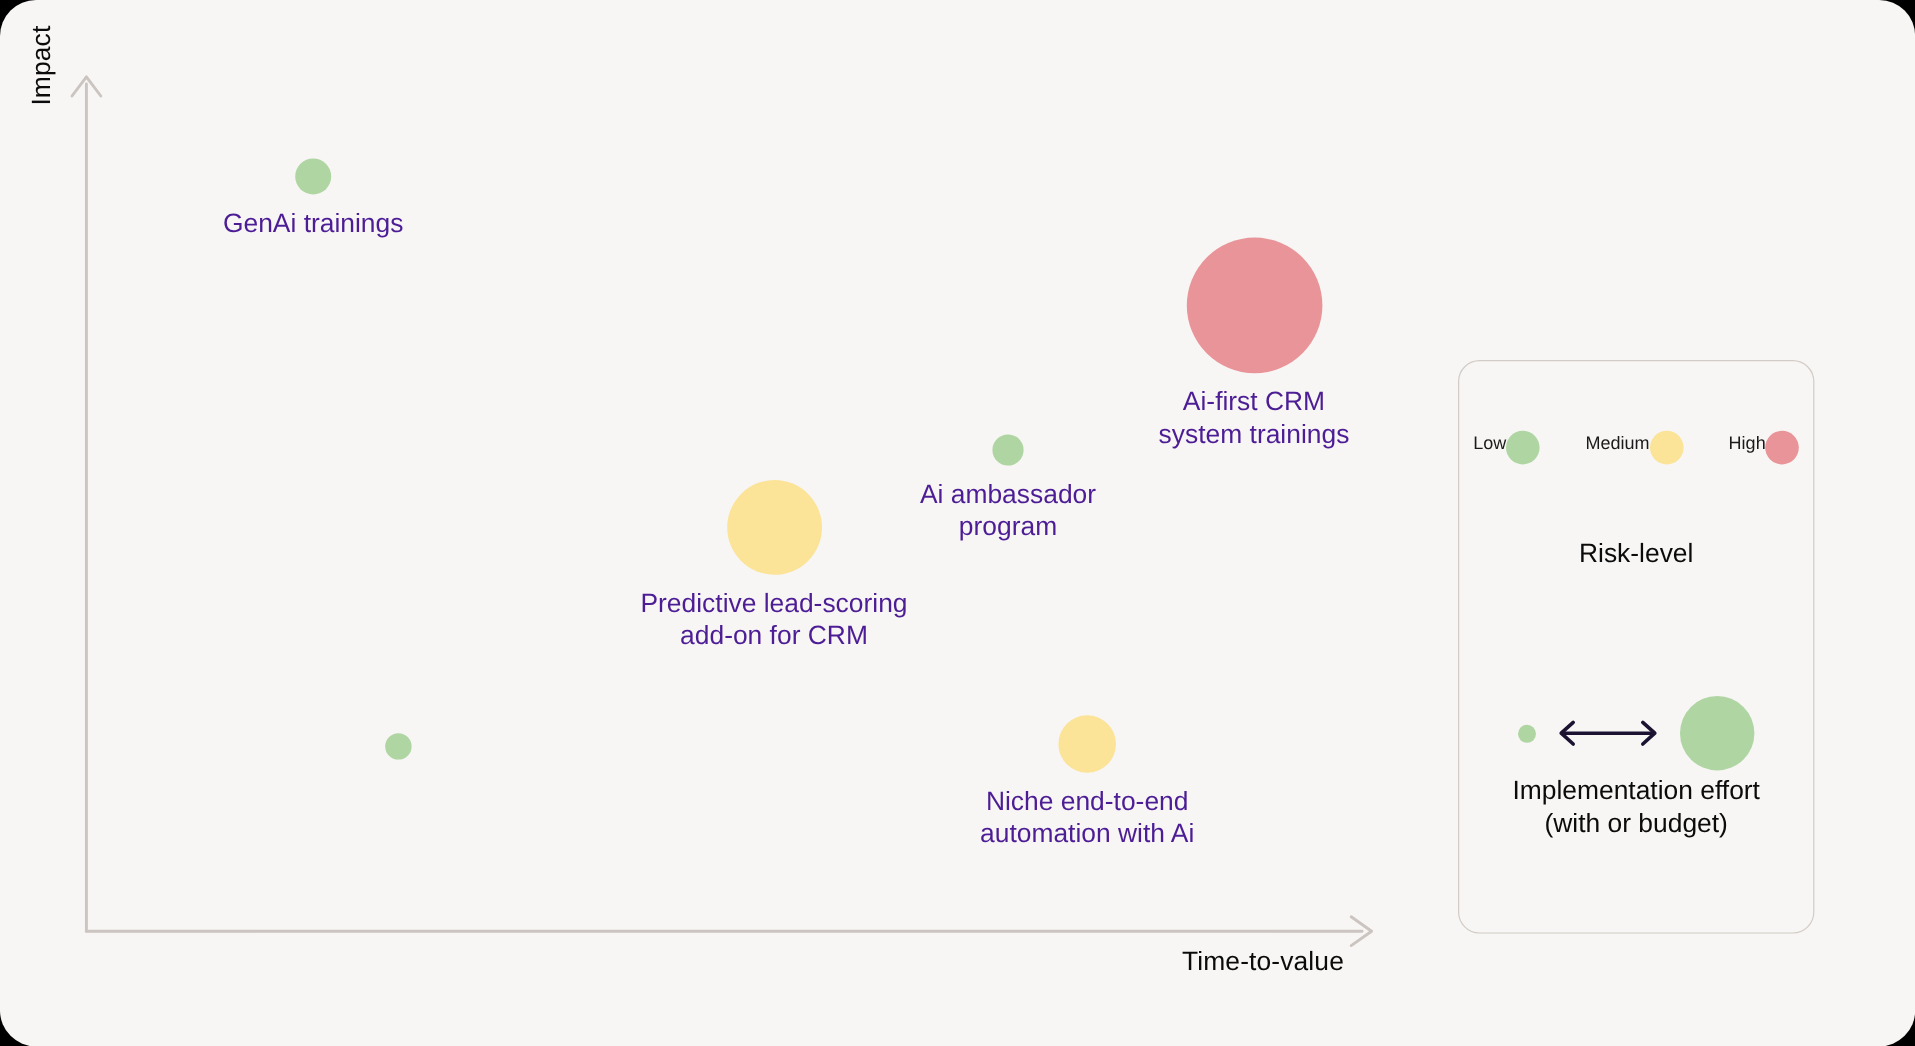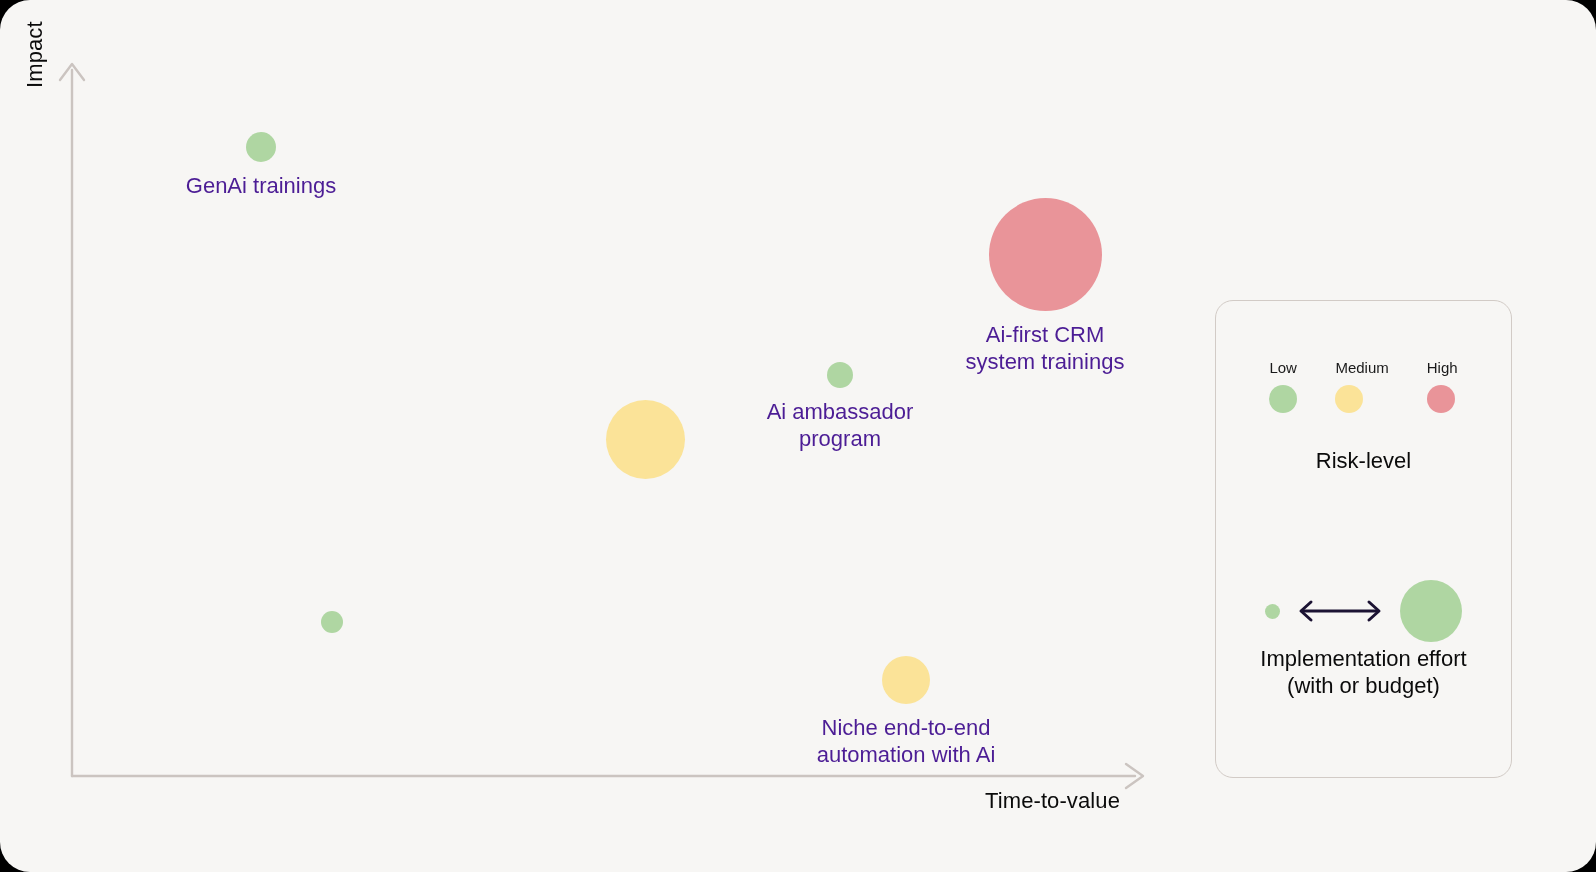--- a/index.html
+++ b/index.html
@@ -86,22 +86,21 @@
     position: absolute;
     left: 0;
     top: 58px;
     width: 100%;
     display: flex;
     justify-content: center;
     gap: 38px;
   }
   .risk-item {
     display: flex;
-    flex-direction: column;
-    align-items: flex-start;
+    align-items: flex-end;
   }
   .risk-label {
     font-size: 15px;
     color: #1A1A1A;
     margin-bottom: 9px;
   }
   .risk-dot {
     width: 28px;
     height: 28px;
     border-radius: 50%;
@@ -167,27 +166,29 @@
   </div>
 
   <div class="bubble-group" style="left: 640px; top: 362px; width: 400px;">
     <div class="bubble" style="width: 26px; height: 26px; background: rgb(175, 214, 162);"></div>
     <div class="bubble-label">Ai ambassador
 program</div>
   </div>
 
   <div class="bubble-group" style="left: 445px; top: 399.5px; width: 400px;">
     <div class="bubble" style="width: 79px; height: 79px; background: rgb(251, 227, 152);"></div>
+    <div class="bubble-label">Predictive lead-scoring
+add-on for CRM</div>
   </div>
 
   <div class="bubble-group" style="left: 132px; top: 611px; width: 400px;">
     <div class="bubble" style="width: 22px; height: 22px; background: rgb(175, 214, 162);"></div>
   </div>
 
-  <div class="bubble-group" style="left: 706px; top: 656px; width: 400px;">
+  <div class="bubble-group" style="left: 706px; top: 596px; width: 400px;">
     <div class="bubble" style="width: 48px; height: 48px; background: rgb(251, 227, 152);"></div>
     <div class="bubble-label">Niche end-to-end
 automation with Ai</div>
   </div>
 
   <div id="legend-panel">
 
     <div id="risk-legend">
       <div class="risk-item">
         <div class="risk-label">Low</div>

